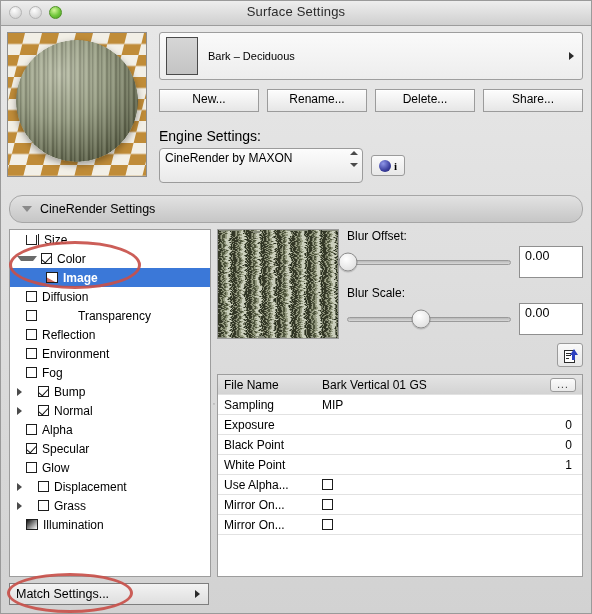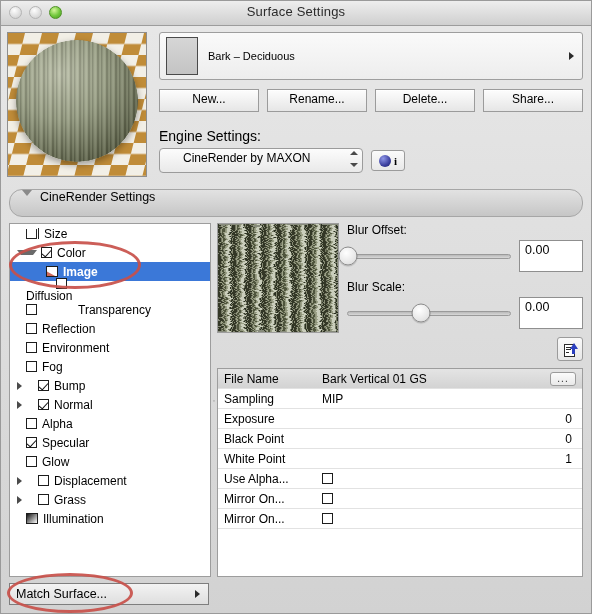--- a/index.html
+++ b/index.html
@@ -58,24 +58,24 @@
   .btn{
     flex:1;height:21px;line-height:19px;text-align:center;font-size:12px;
     background:linear-gradient(#fdfdfd,#e6e6e6);
     border:1px solid #9b9b9b;border-radius:0;
     box-shadow:0 1px 0 rgba(255,255,255,.7) inset;
     cursor:default;
   }
   .engine-label{margin-top:16px;font-size:14px;}
   .engine-row{display:flex;align-items:center;margin-top:4px;gap:8px;}
   .popup{
-    width:204px;height:25px;position:relative;
+    width:204px;height:35px;position:relative;
     background:linear-gradient(#fcfcfc,#e9e9e9);
     border:1px solid #9b9b9b;border-radius:4px;
-    font-size:12px;line-height:19px;padding-left:23px;box-sizing:border-box;
+    font-size:12px;line-height:19px;padding-left:5px;box-sizing:border-box;
   }
   .popup .stepper{
     position:absolute;right:4px;top:2px;width:9px;height:16px;
     display:flex;flex-direction:column;justify-content:space-between;align-items:center;
   }
   .popup .stepper i{display:block;width:0;height:0;}
   .popup .stepper .up{border-bottom:4px solid #4a4a4a;border-left:4px solid transparent;border-right:4px solid transparent;}
   .popup .stepper .dn{border-top:4px solid #4a4a4a;border-left:4px solid transparent;border-right:4px solid transparent;}
   .info-btn{
     width:34px;height:21px;box-sizing:border-box;
@@ -84,21 +84,21 @@
     display:flex;align-items:center;justify-content:center;gap:3px;
   }
   .globe{width:12px;height:12px;border-radius:50%;
     background:radial-gradient(circle at 35% 30%,#8e96e8,#3b3f9e 60%,#1e2168);}
   .info-i{font-size:11px;font-weight:bold;font-family:"Liberation Serif",serif;}
   
   .disclosure{
     margin:8px 8px 0 8px;height:26px;flex:0 0 26px;
     background:linear-gradient(#e2e2e2,#c6c6c6);
     border:1px solid #a6a6a6;border-radius:13px;
-    display:flex;padding-left:12px;gap:8px;
+    display:flex;align-items:center;padding-left:12px;gap:8px;
   }
   .tri-down{width:0;height:0;border-top:6px solid #8a8a8a;border-left:5px solid transparent;border-right:5px solid transparent;}
   .disclosure span{font-size:12.5px;}
   
   .body{flex:1;display:flex;padding:6px 8px 0 8px;min-height:0;}
   .channels{
     width:200px;flex:0 0 200px;background:#fff;
     border:1px solid #9d9d9d;overflow:hidden;position:relative;
   }
   .ch{height:19px;display:flex;align-items:center;font-size:12px;padding-left:4px;position:relative;}
@@ -298,21 +298,21 @@
         </div>
         <div class="ch sel">
           <span class="disc none"></span>
           <span style="display: flex; align-items: center; padding-left: 20px;">
             <span class="icon-img"></span>
             <span>Image</span>
           </span>
         </div>
         <div class="ch">
           <span class="disc none"></span>
-          <span style="display: flex; align-items: flex-end; flex-direction: column;">
+          <span style="display: flex; align-items: center;">
             <span class="cbox"></span>
             <span>Diffusion</span>
           </span>
         </div>
         <div class="ch">
           <span class="disc none"></span>
           <span style="display: flex; align-items: center; gap: 36px;">
             <span class="cbox"></span>
             <span>Transparency</span>
           </span>
@@ -491,20 +491,20 @@
                 <td><span class="tcbox"></span></td>
               </tr>
             </tbody>
         </table>
       </div>
     </div>
   </div>
 
   <div class="bottom">
     <div class="match">
-      <span>Match Surface...</span>
+      <span>Match Settings...</span>
       <span class="mar"></span>
     </div>
   </div>
 
   <div class="anno" id="anno1"></div>
   <div class="anno" id="anno2"></div>
 </div>
 
 </body></html>

